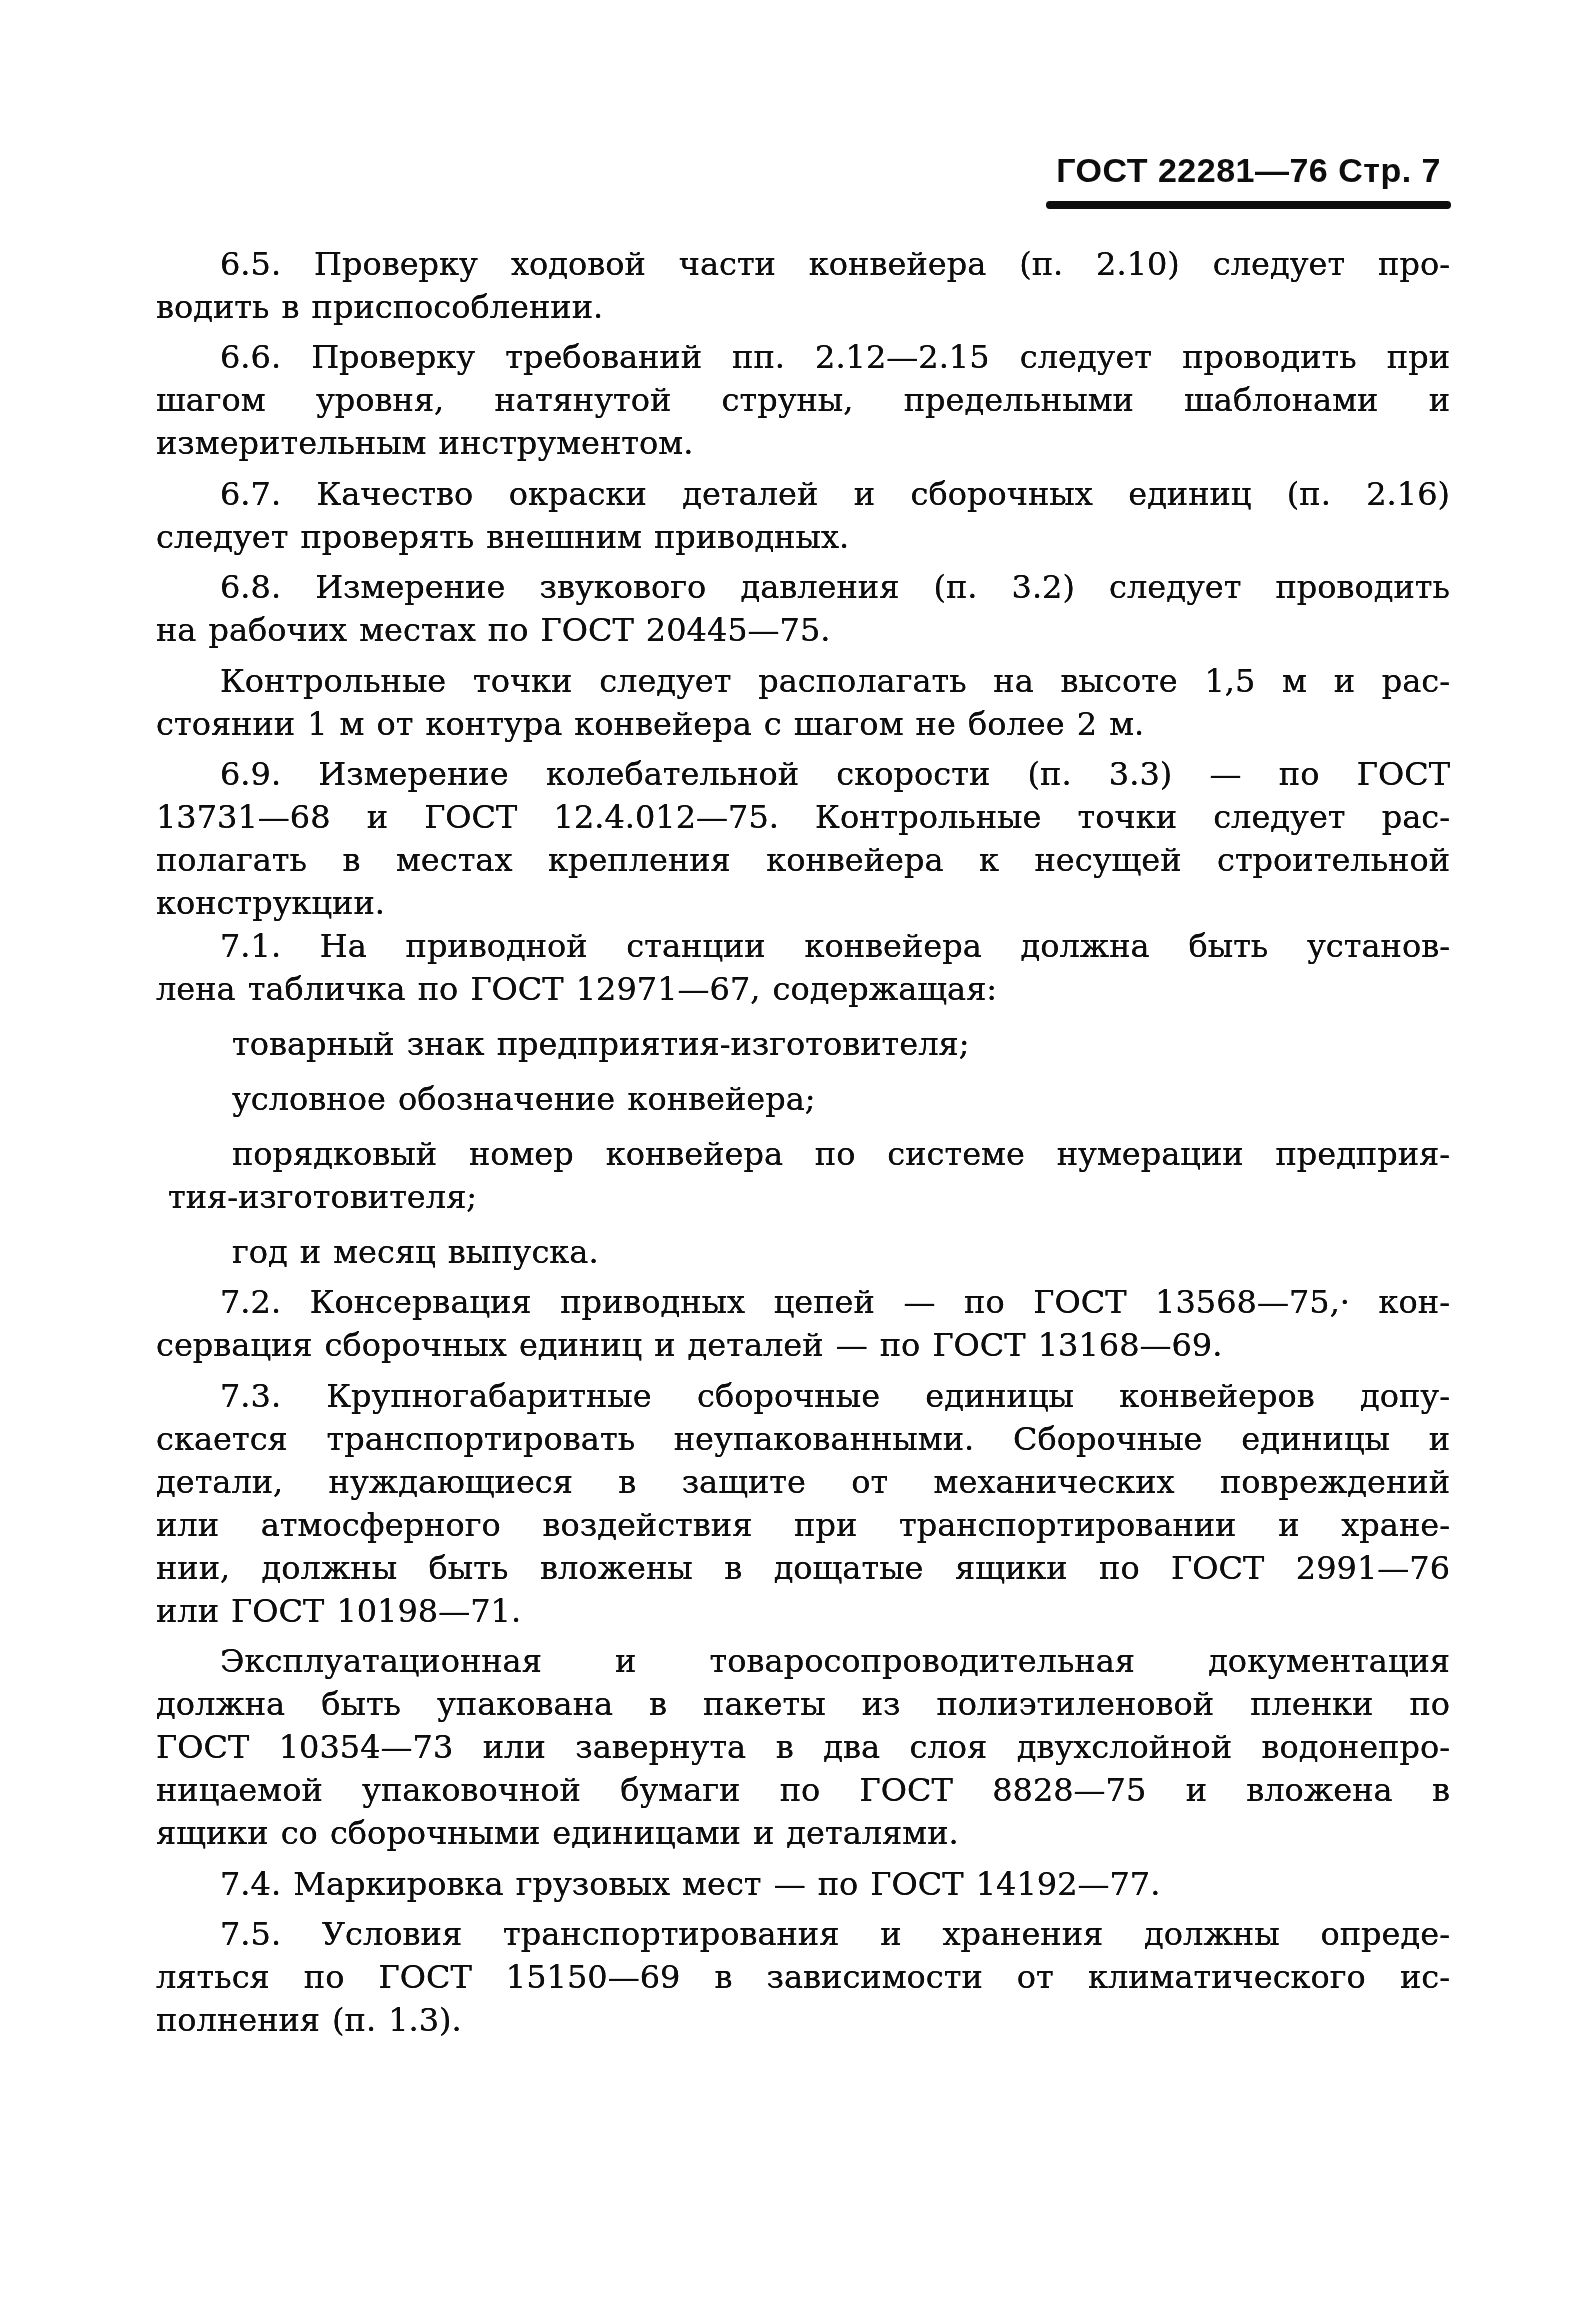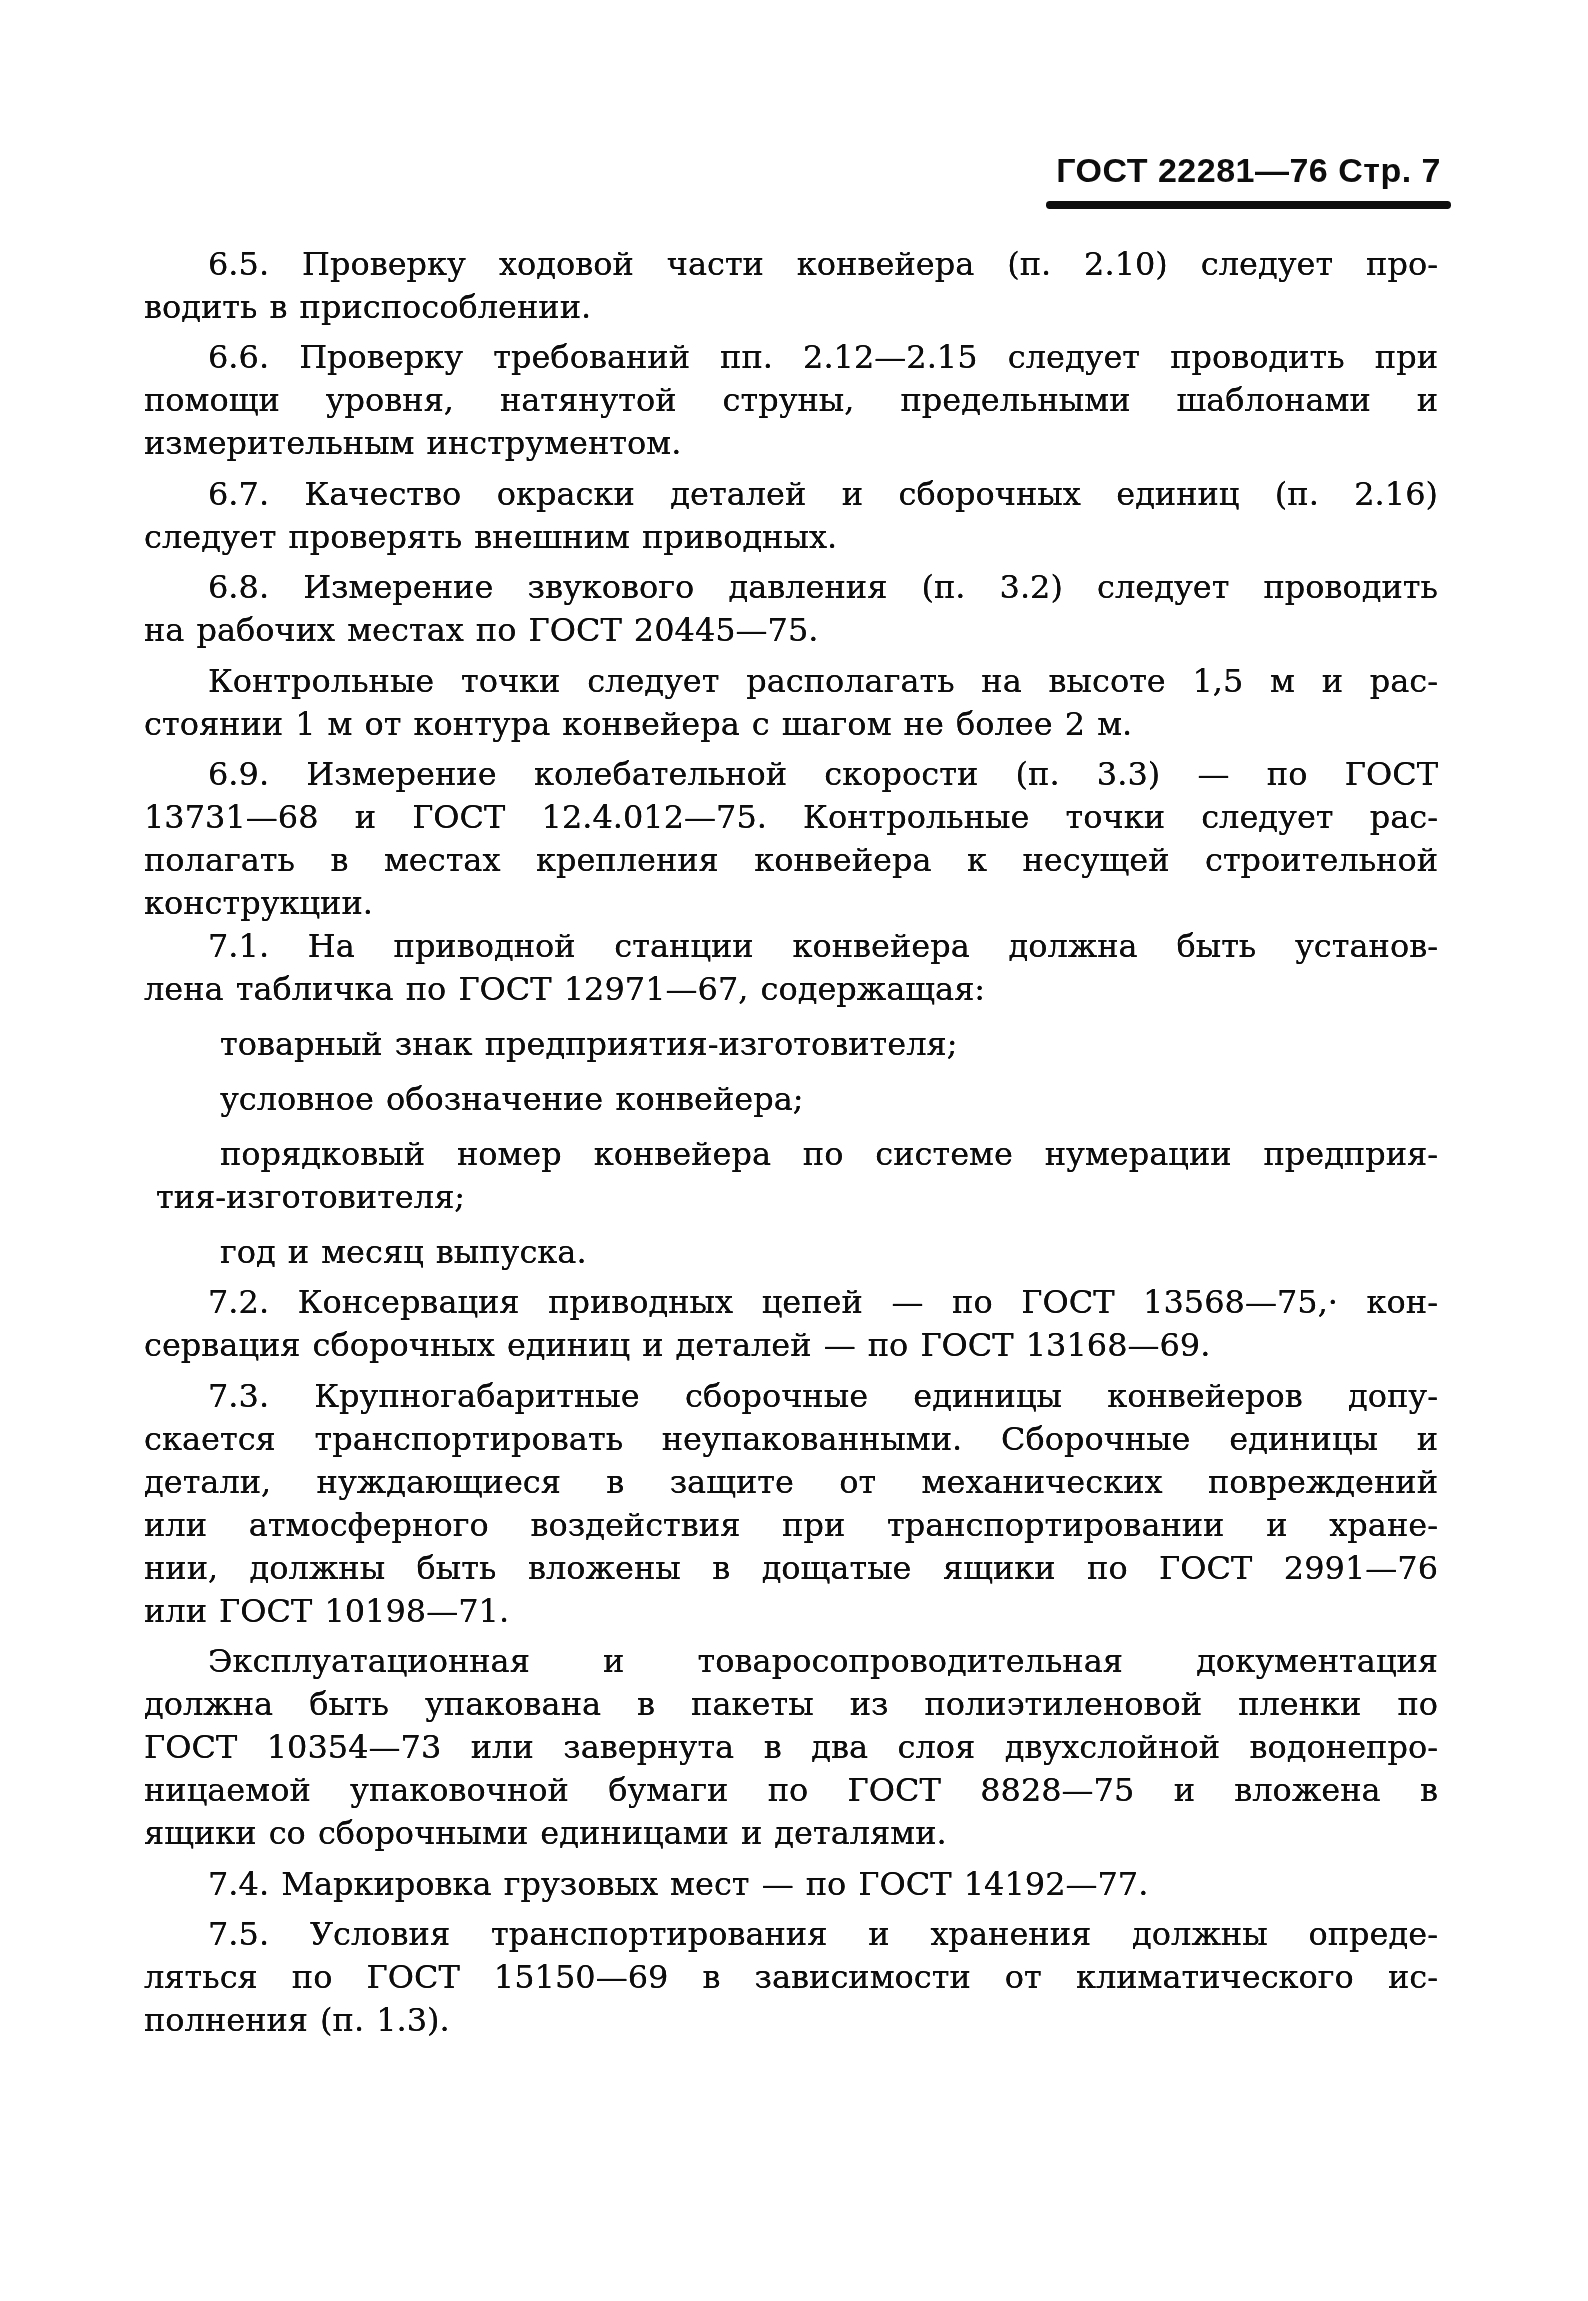--- a/index.html
+++ b/index.html
@@ -27,21 +27,21 @@
   }
   .head-rule {
     position: absolute;
     left: 1046px; top: 201px;
     width: 405px; height: 8.3px;
     background: var(--ink, #0d0d0d);
     border-radius: 3.7px;
   }
   .content {
     position: absolute;
-    left: 144px; top: 243px;
+    left: 156px; top: 243px;
     width: 1294px;
     font-size: 32px;
     line-height: 43px;
     word-spacing: 1.9px;
     text-shadow: 0 0 0.6px currentColor;
   }
   .para { margin: 7.4px 0 0 0; }
   .para.no-gap { margin-top: 0; }
   .para.sub { margin-top: 12px; margin-left: 12px; }
   .ln { display: block; }
@@ -69,21 +69,21 @@
 
   <div class="content">
 
     <div class="para no-gap">
       <span class="ln j first">6.5. Проверку ходовой части конвейера (п. 2.10) следует про-</span>
       <span class="ln last">водить в приспособлении.</span>
     </div>
 
     <div class="para">
       <span class="ln j first">6.6. Проверку требований пп. 2.12—2.15 следует проводить при</span>
-      <span class="ln j">помощи уровня, натянутой струны, предельными шаблонами и</span>
+      <span class="ln j">шагом уровня, натянутой струны, предельными шаблонами и</span>
       <span class="ln last">измерительным инструментом.</span>
     </div>
 
     <div class="para">
       <span class="ln j first">6.7. Качество окраски деталей и сборочных единиц (п. 2.16)</span>
       <span class="ln last">следует проверять внешним приводных.</span>
     </div>
 
     <div class="para">
       <span class="ln j first">6.8. Измерение звукового давления (п. 3.2) следует проводить</span>

